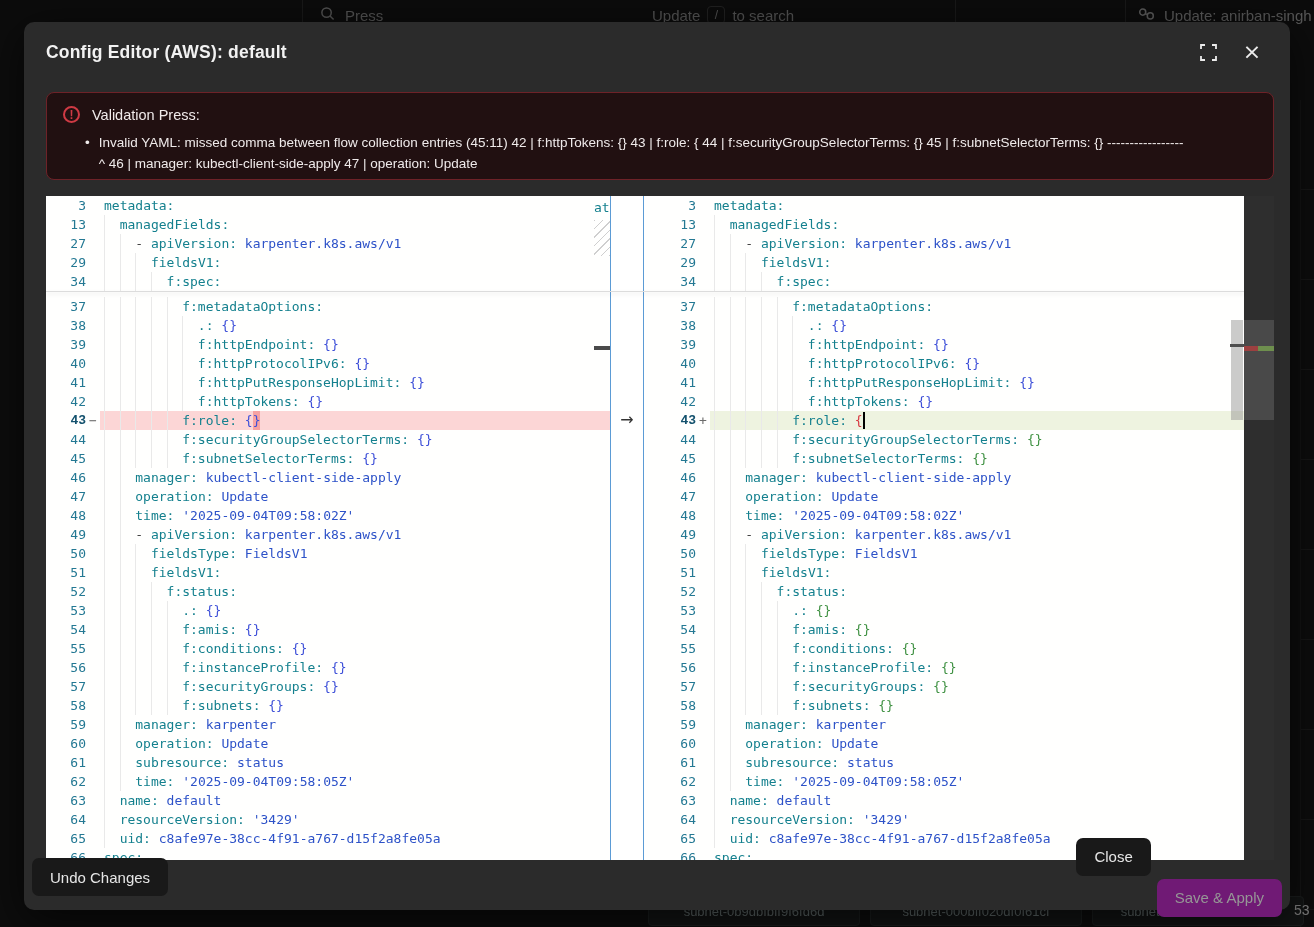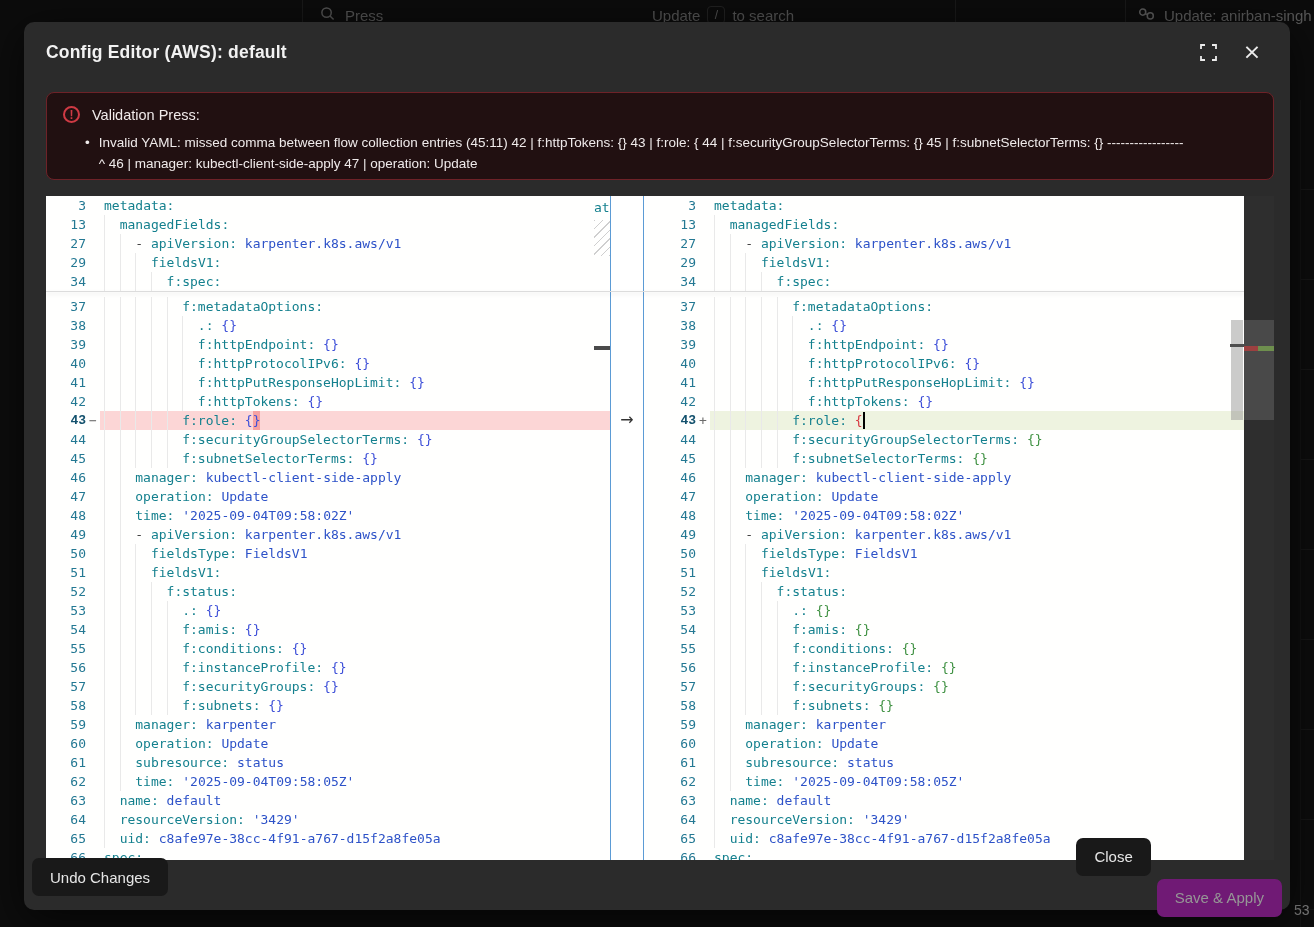--- a/index.html
+++ b/index.html
@@ -139,20 +139,26 @@
             <circle cx="13" cy="9" r="3.2" fill="none" stroke="#9a9a9a" stroke-width="1.6"></circle>
             <line x1="7.5" y1="6.5" x2="10.5" y2="7.8" stroke="#9a9a9a" stroke-width="1.4"></line>
           </svg>
       </span>
       <span>Update: anirban-singh</span>
     </div>
   </div>
 
   <div class="side-table"></div>
 
+  <div class="chips-row">
+    <div class="chip">subnet-0b9dbfbff9f6fd6d</div>
+    <div class="chip">subnet-000bff020df0f61cf</div>
+    <div class="chip">subnet-0c0b25bd024f40b0</div>
+
+  </div>
   <div class="corner-num">53</div>
 </div>
 
 <div class="backdrop"></div>
 
 <div class="modal">
   <div class="m-header">
     <div class="m-title">Config Editor (AWS): default</div>
     <div class="hdr-icons">
       <div class="icon-btn">

